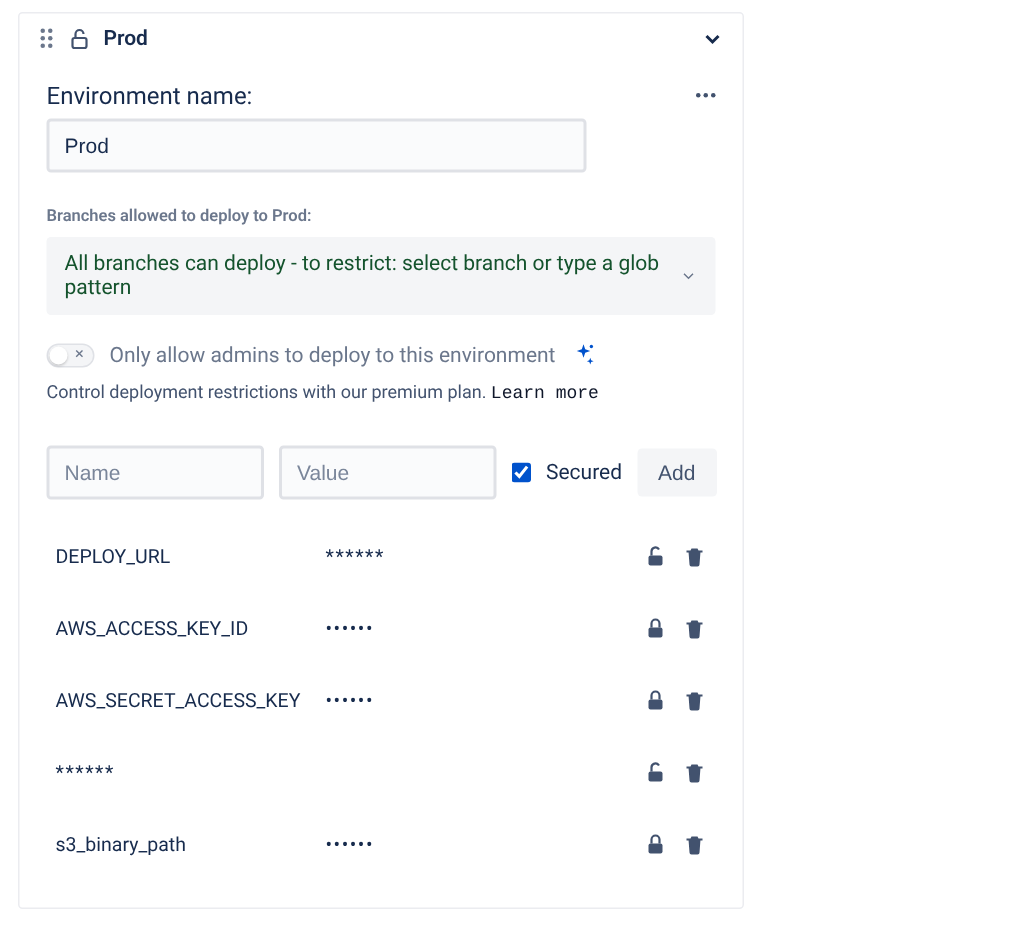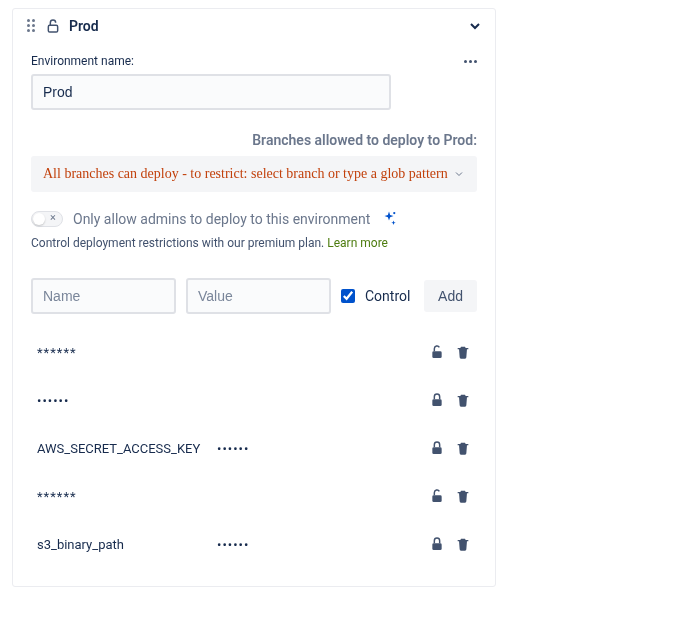--- a/index.html
+++ b/index.html
@@ -32,50 +32,48 @@
     .drag-icon i { width: 3px; height: 3px; background: #6b778c; border-radius: 50%; display: block; }
     .unlock-icon, .lock-icon {
       width: 16px; height: 16px; display: inline-flex; align-items: center; justify-content: center;
     }
     .header-title { font-weight: 600; flex: 1; }
     .chevron-icon { color: #172b4d; }
     .panel-body {
       padding: 12px 18px 18px 18px;
     }
     .field-row { display: flex; align-items: center; justify-content: space-between; margin-bottom: 6px; }
-    .field-label { color: #172b4d; font-size: 12px; }
+    .field-label { color: #172b4d; font-size: 16px; }
     .more-icon { color: #42526e; display: flex; gap: 2px; }
     .more-icon i { width: 3px; height: 3px; background: #42526e; border-radius: 50%; display: block; }
     .text-input {
       width: 360px;
       padding: 8px 10px;
       border: 2px solid #dfe1e6;
       border-radius: 3px;
       font-size: 14px;
       color: #172b4d;
       background: #fafbfc;
     }
     .section-label {
-      font-size: 14px;
+      font-size: 11px;
       color: #6b778c;
       font-weight: 600;
       margin-top: 22px;
       margin-bottom: 8px;
-      text-align: right;
     }
     .select-box {
       background: #f4f5f7;
       padding: 10px 12px;
       border-radius: 3px;
       display: flex;
       align-items: center;
       justify-content: space-between;
-      color: #c2410c;
+      color: #14532d;
       cursor: pointer;
-      font-family: Liberation Serif, serif;
     }
     .chevron-small { color: #6b778c; }
     .toggle-row {
       display: flex;
       align-items: center;
       gap: 10px;
       margin-top: 18px;
     }
     .toggle {
       width: 32px; height: 16px;
@@ -100,21 +98,21 @@
       position: absolute;
       left: 1px; top: 1px;
       width: 12px; height: 12px;
       background: #fff;
       border-radius: 50%;
       box-shadow: 0 1px 2px rgba(0,0,0,0.2);
     }
     .toggle-label { color: #6b778c; font-size: 14px; }
     .sparkle-icon { color: #0052cc; }
     .premium-note { font-size: 12px; color: #42526e; margin-top: 8px; }
-    .premium-note a, .link { color: #4d7c0f; text-decoration: none; }
+    .premium-note a, .link { color: #0f172a; text-decoration: none; font-family: Liberation Mono, monospace; }
     .variables-section { margin-top: 28px; }
     .variables-title { font-weight: 500; font-size: 15px; margin-bottom: 10px; }
     .var-add-row {
       display: flex;
       align-items: center;
       gap: 10px;
     }
     .var-input {
       padding: 8px 10px;
       border: 2px solid #dfe1e6;
@@ -219,42 +217,44 @@
     </div>
     <div class="premium-note">
       <span>Control deployment restrictions with our premium plan. </span><a href="#" class="link">Learn more</a>
     </div>
 
     <div class="variables-section">
       <div class="var-add-row">
         <input class="var-input" type="text" placeholder="Name" style="">
         <input class="var-input" type="text" placeholder="Value" style="">
         <input type="checkbox" class="checkbox" checked="" style="">
-        <span class="checkbox-label">Control</span>
+        <span class="checkbox-label">Secured</span>
         <button class="add-btn">Add</button>
       </div>
 
       <div class="var-list" id="var-list">
           <div class="var-row">
+            <span class="var-name">DEPLOY_URL</span>
             <span class="var-value">******</span>
             <span class="var-actions">
               <span class="icon-btn">
                 <svg width="16" height="16" viewBox="0 0 24 24" fill="none" stroke="#42526e" stroke-width="2.2">
                   <rect x="5" y="11" width="14" height="10" rx="2" fill="#42526e" stroke="none"></rect>
                   <path d="M8 11V7a4 4 0 0 1 7.5-2"></path>
                 </svg>
               </span>
               <span class="icon-btn">
                 <svg width="16" height="16" viewBox="0 0 24 24" fill="#42526e">
                   <path d="M6 7h12l-1 13a2 2 0 0 1-2 2H9a2 2 0 0 1-2-2L6 7zm3-3h6l1 2H8l1-2zM4 6h16v2H4z"></path>
                 </svg>
               </span>
             </span>
           </div>
           <div class="var-row">
+            <span class="var-name">AWS_ACCESS_KEY_ID</span>
             <span class="var-value">••••••</span>
             <span class="var-actions">
               <span class="icon-btn">
                 <svg width="16" height="16" viewBox="0 0 24 24" fill="#42526e">
                   <rect x="5" y="11" width="14" height="10" rx="2"></rect>
                   <path d="M8 11V7a4 4 0 0 1 8 0v4" fill="none" stroke="#42526e" stroke-width="2.2"></path>
                 </svg>
               </span>
               <span class="icon-btn">
                 <svg width="16" height="16" viewBox="0 0 24 24" fill="#42526e">

